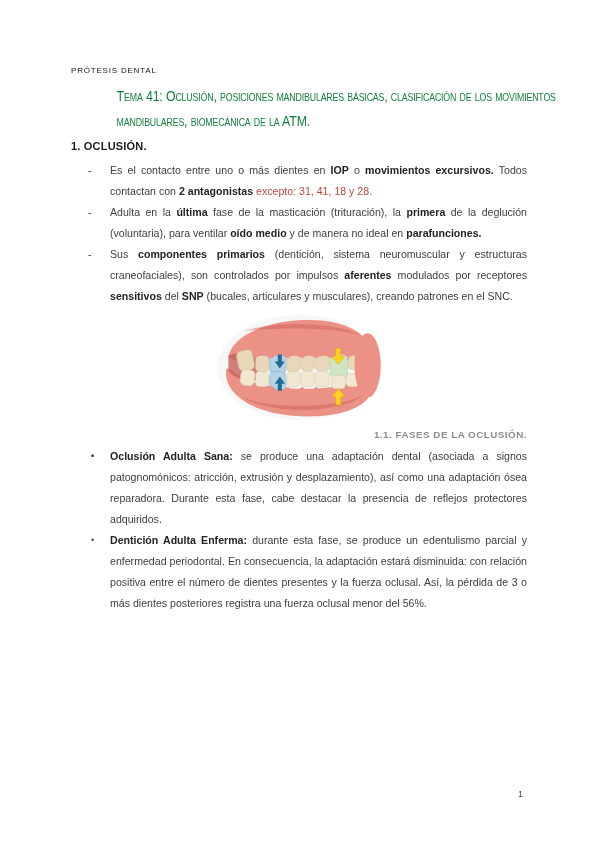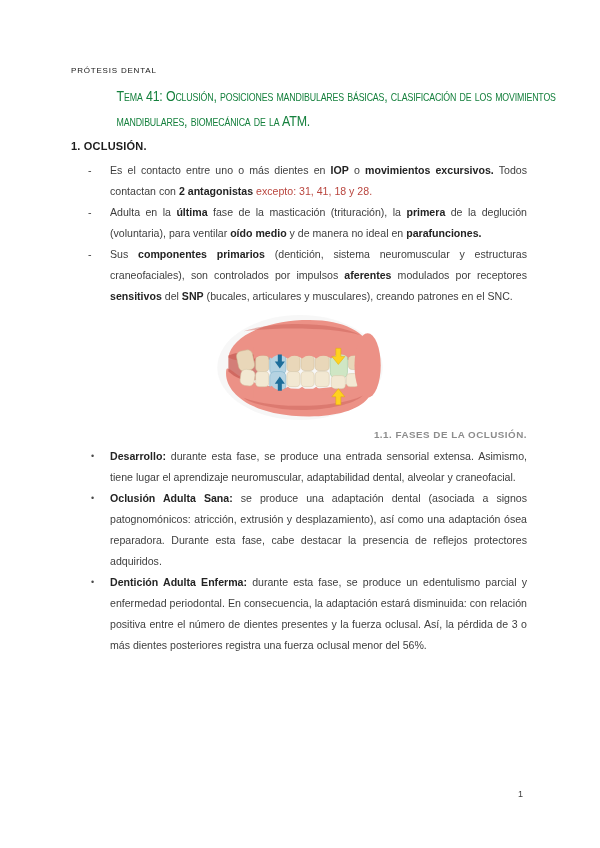--- a/index.html
+++ b/index.html
@@ -113,21 +113,20 @@
           <path class="ayellow" d="M121.5,95 h5 v-8 h4 l-6.5,-8 l-6.5,8 h4 Z"></path>
         </g>
       </svg>
     </figure>
 
     <div class="h2">1.1. FASES DE LA OCLUSIÓN.</div>
 
     <ul class="list dot">
       <li>
         <span class="marker">•</span>
-        <span><span class="b">Desarrollo:</span><span> durante esta fase, se produce una entrada sensorial extensa. Asimismo, tiene lugar el aprendizaje neuromuscular, adaptabilidad dental, alveolar y craneofacial.</span></span>
       </li>
       <li>
         <span class="marker">•</span>
         <span><span class="b">Oclusión Adulta Sana:</span><span> se produce una adaptación dental (asociada a signos patognomónicos: atricción, extrusión y desplazamiento), así como una adaptación ósea reparadora. Durante esta fase, cabe destacar la presencia de reflejos protectores adquiridos.</span></span>
       </li>
       <li>
         <span class="marker">•</span>
         <span><span class="b">Dentición Adulta Enferma:</span><span> durante esta fase, se produce un edentulismo parcial y enfermedad periodontal. En consecuencia, la adaptación estará disminuida: con relación positiva entre el número de dientes presentes y la fuerza oclusal. Así, la pérdida de 3 o más dientes posteriores registra una fuerza oclusal menor del 56%.</span></span>
       </li>
     </ul>

